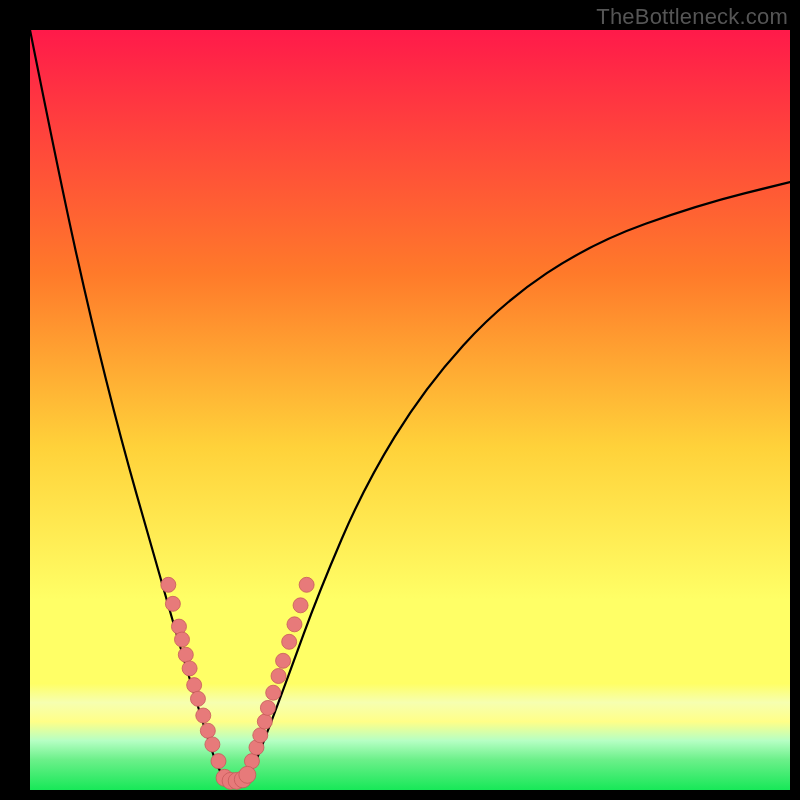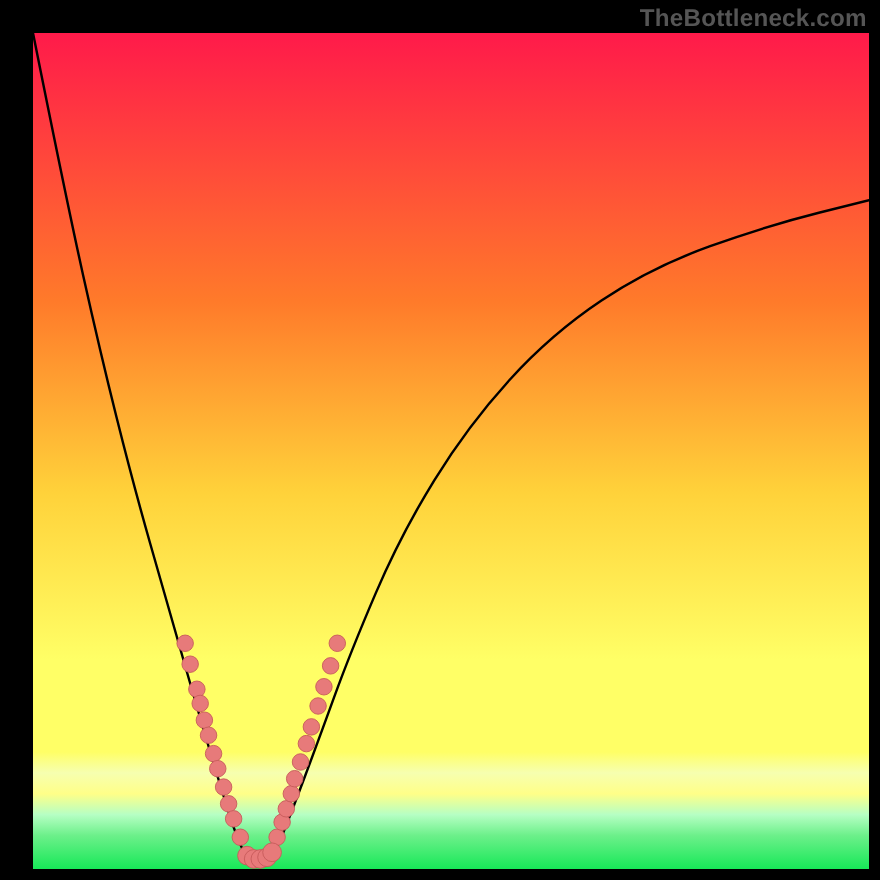--- a/index.html
+++ b/index.html
@@ -27,21 +27,21 @@
   .gradient {
     position: absolute;
     inset: 0;
   }
   .watermark {
     position: absolute;
     top: 4px;
     right: 12px;
     color: #555;
     font-size: 22px;
-    font-weight: 700;
+    font-weight: 400;
     letter-spacing: 0.2px;
   }
   svg.curve {
     position: absolute;
     inset: 0;
   }
 </style>
 </head>
 <body>
 

